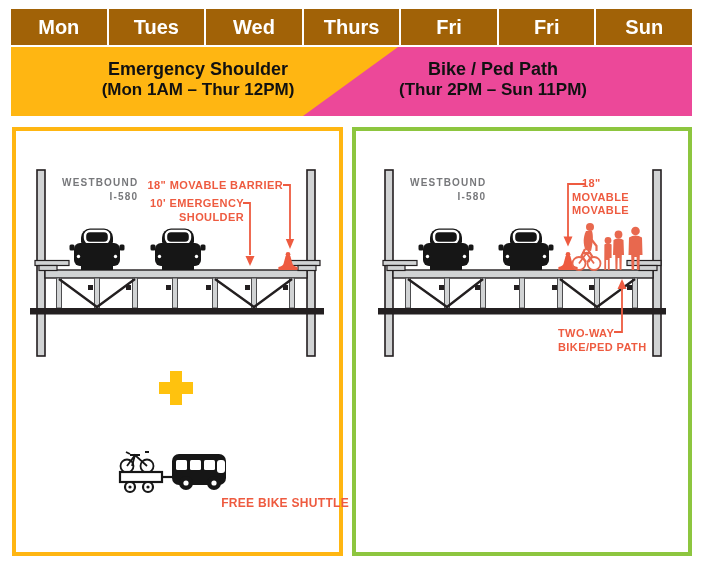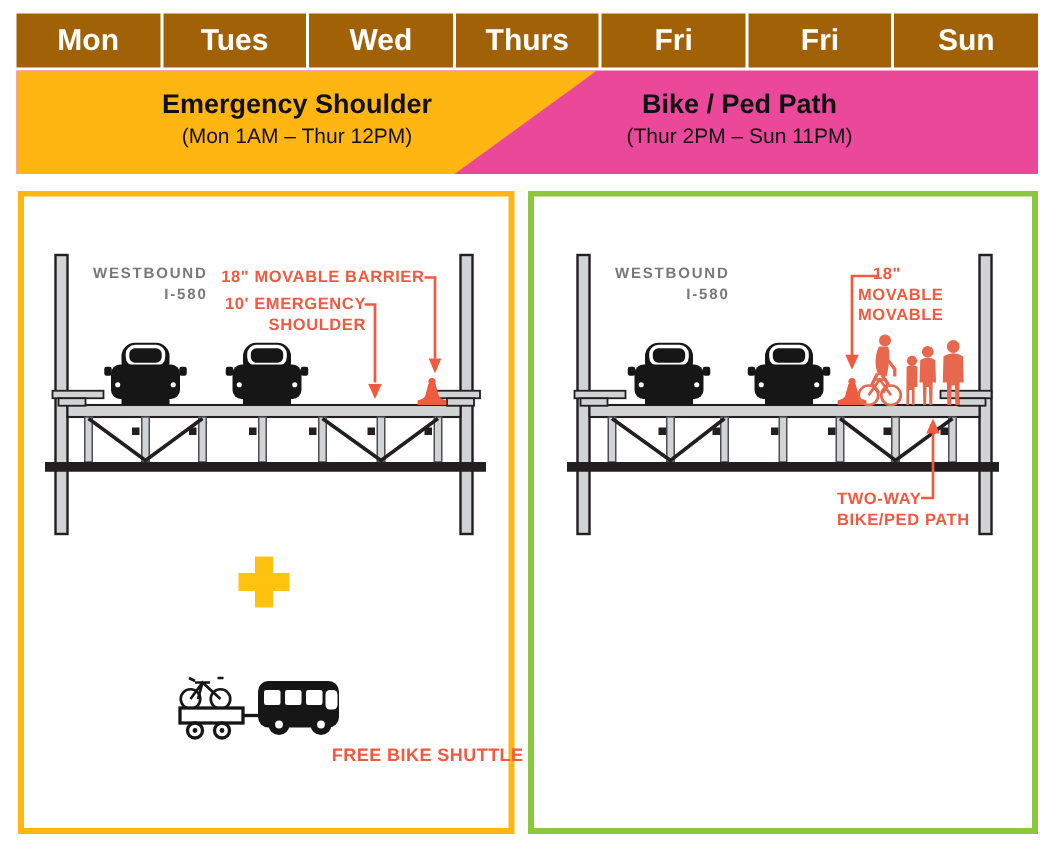--- a/index.html
+++ b/index.html
@@ -10,21 +10,21 @@
   .days-row{position:absolute;left:11px;top:9px;width:681px;height:36px;display:flex;gap:2px;}
   .day{flex:1;background:#a16207;color:#fff;font-weight:700;font-size:20px;
        display:flex;align-items:center;justify-content:center;}
 
   
   .band{position:absolute;left:11px;top:47px;width:681px;height:69px;background:#ec4899;}
   .band-orange{position:absolute;left:0;top:0;width:100%;height:100%;background:#FFB612;
                clip-path:polygon(0 0,387px 0,292px 100%,0 100%);}
   .period{position:absolute;text-align:center;color:#111;}
   .period-title{font-size:18px;font-weight:700;line-height:23px;}
-  .period-time{font-size:14px;font-weight:400;line-height:18px;}
+  .period-time{font-size:17px;font-weight:700;line-height:18px;}
   .period-left{left:22px;top:11px;width:330px;}
   .period-right{left:322px;top:11px;width:320px;}
 
   
   .panel{position:absolute;top:127px;height:429px;background:#fff;}
   .panel-left{left:12px;width:331px;box-shadow:inset 0 0 0 4px #FFB612;}
   .panel-right{left:352px;width:340px;box-shadow:inset 0 0 0 4px #8DC63F;}
   .panel svg{position:absolute;left:0;top:0;}
 
   .lbl{position:absolute;font-weight:700;white-space:nowrap;}

